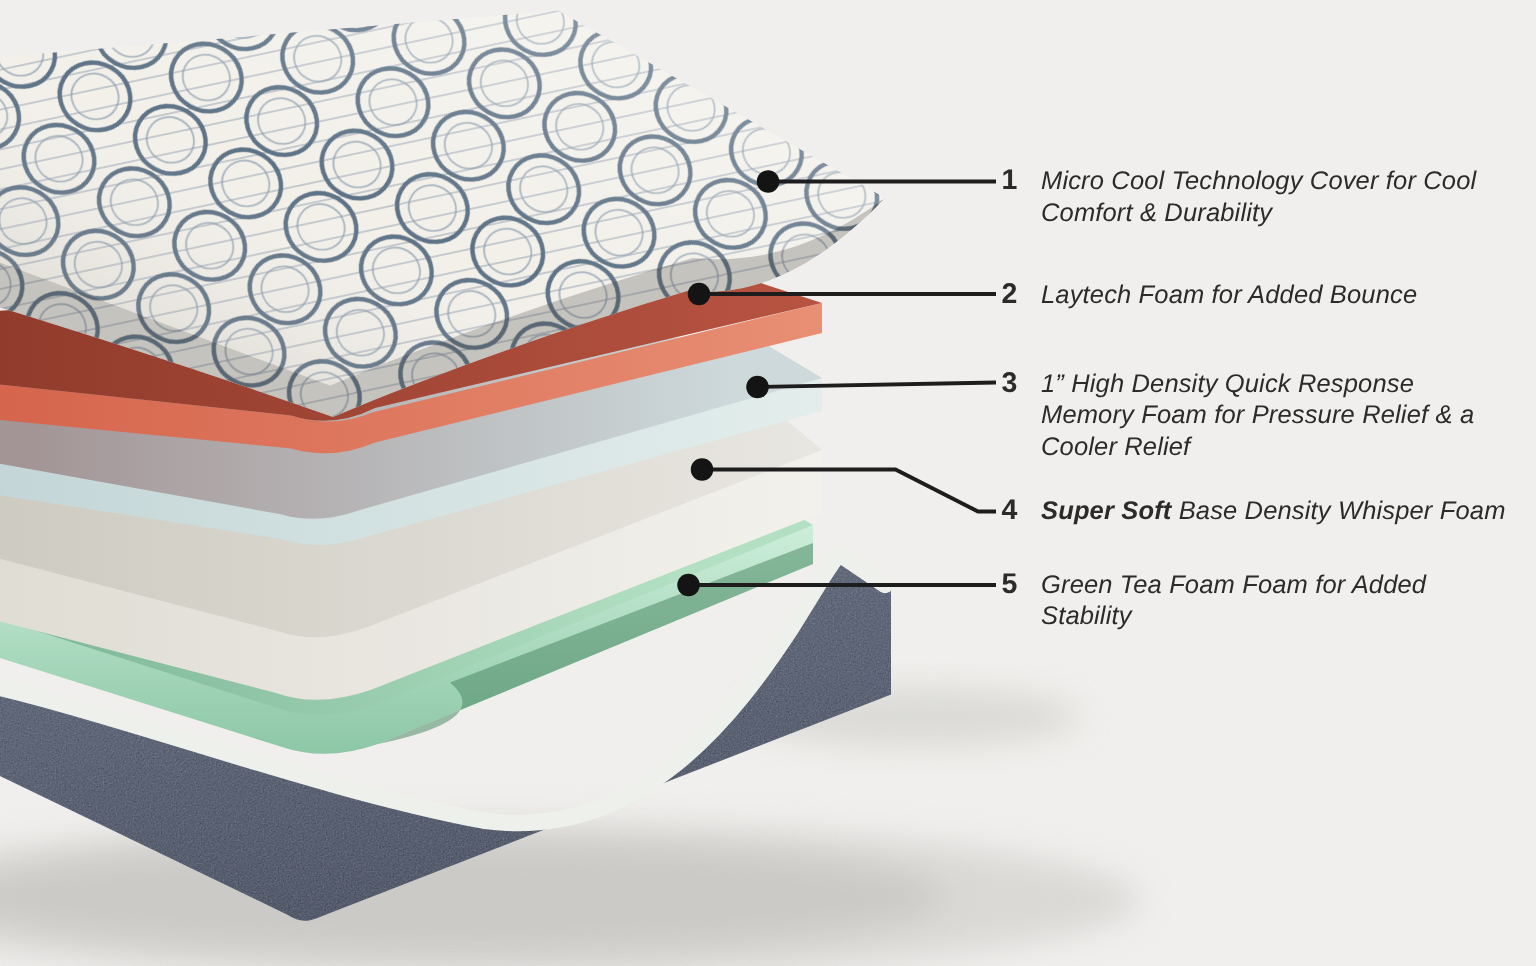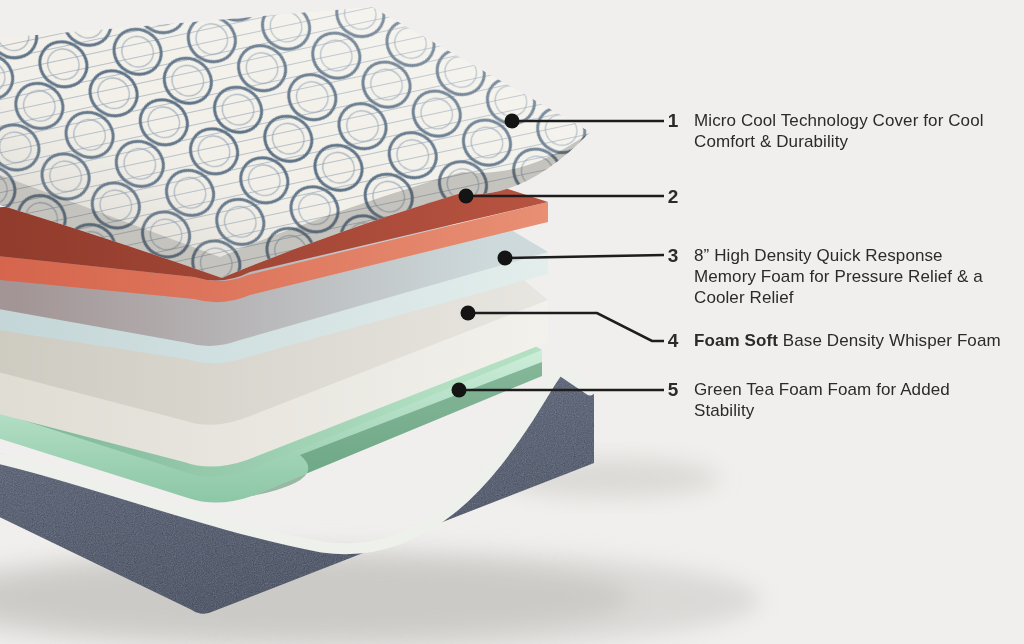--- a/index.html
+++ b/index.html
@@ -14,21 +14,21 @@
     color:#2b2b2b;
   }
   .ann .num{
     width:26px;text-align:center;flex:0 0 26px;
     font-size:19px;font-weight:700;line-height:21px;
   }
   .ann .txt{
     margin-left:8px;width:310px;
     font-size:17px;font-weight:400;line-height:21px;letter-spacing:0.1px;
   }
-  .ann .txt .ln{display:block;}
+  .ann .txt .ln{display:block;font-style:italic;}
   .ann .txt b{font-weight:700;}
 </style>
 </head>
 <body>
 
 <div id="stage">
 
   <svg id="art" viewBox="0 0 1024 644">
     <defs>
 
@@ -164,36 +164,37 @@
     <div class="num">1</div>
     <div class="txt">
       <span class="ln">Micro Cool Technology Cover for Cool</span>
       <span class="ln">Comfort &amp; Durability</span>
     </div>
   </div>
 
   <div class="ann" style="left:660px;top:186px;">
     <div class="num">2</div>
     <div class="txt">
+      <span class="ln">Laytech Foam for Added Bounce</span>
     </div>
   </div>
 
   <div class="ann" style="left:660px;top:245px;">
     <div class="num">3</div>
     <div class="txt">
-      <span class="ln">8” High Density Quick Response</span>
+      <span class="ln">1” High Density Quick Response</span>
       <span class="ln">Memory Foam for Pressure Relief &amp; a</span>
       <span class="ln">Cooler Relief</span>
     </div>
   </div>
 
   <div class="ann" style="left:660px;top:330px;">
     <div class="num">4</div>
     <div class="txt">
-      <span class="ln"><b>Foam Soft</b><span> Base Density Whisper Foam</span></span>
+      <span class="ln"><b>Super Soft</b><span> Base Density Whisper Foam</span></span>
     </div>
   </div>
 
   <div class="ann" style="left:660px;top:379px;">
     <div class="num">5</div>
     <div class="txt">
       <span class="ln">Green Tea Foam Foam for Added Stability</span>
     </div>
   </div>
 

